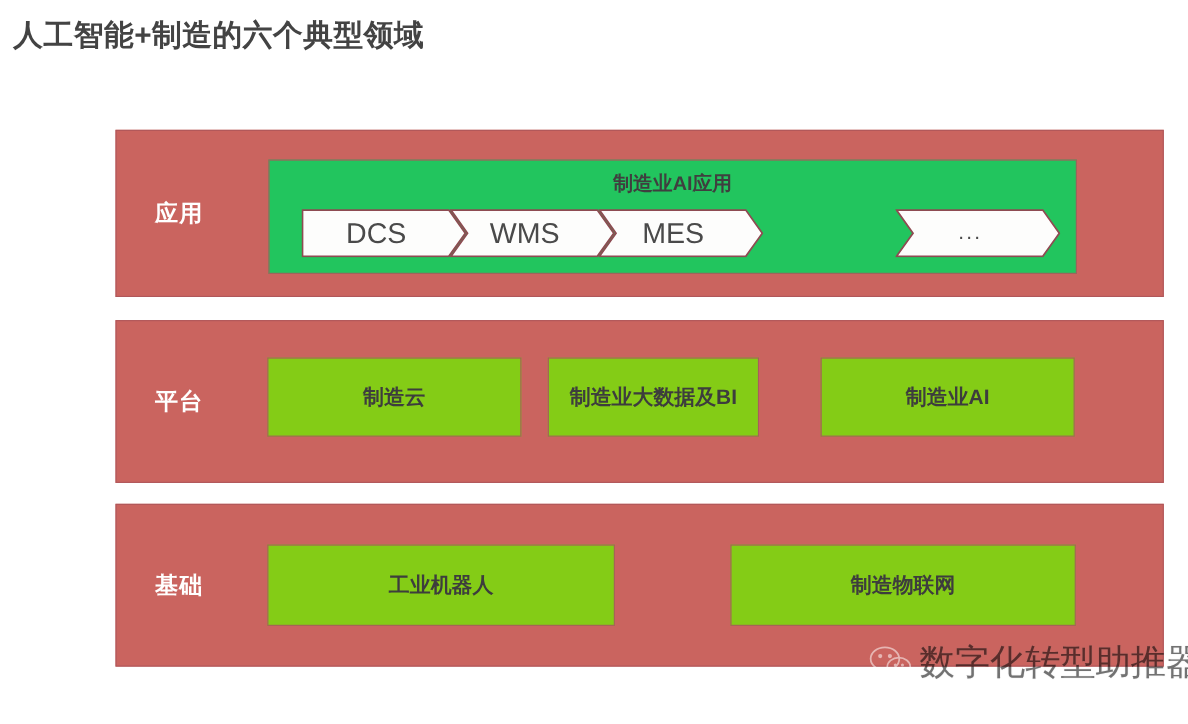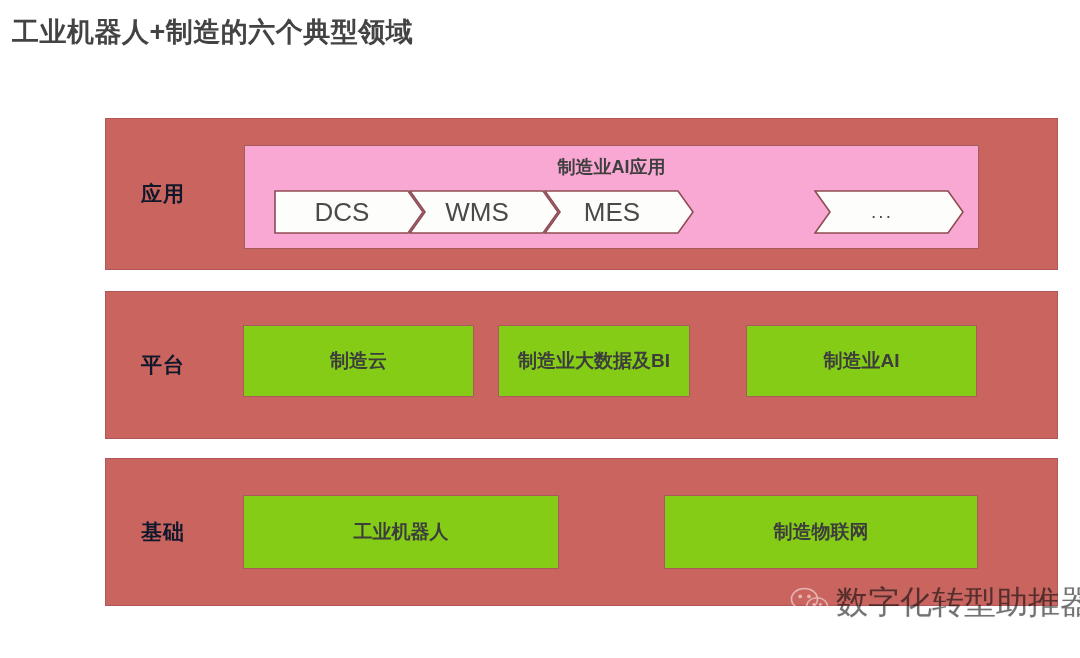--- a/index.html
+++ b/index.html
@@ -38,35 +38,35 @@
   }
   #band-application { top: 118px; height: 152px; }
   #band-platform    { top: 291px; height: 148px; }
   #band-foundation  { top: 458px; height: 148px; }
 
   .band-label {
     position: absolute;
     left: 35px;
     top: 50%;
     transform: translateY(-50%);
-    color: #0f172a;
+    color: #ffffff;
     font-size: 21px;
     font-weight: bold;
     letter-spacing: 1px;
     white-space: nowrap;
   }
 
   
   #app-panel {
     position: absolute;
     left: 138px;    
     top: 26px;      
     width: 735px;
     height: 104px;
-    background: #f9a8d4;
+    background: #22c55e;
     border: 1px solid #a85b5d;
     box-sizing: border-box;
   }
   #app-panel-title {
     position: absolute;
     left: 0;
     right: 0;
     top: 9px;
     text-align: center;
     font-size: 18px;
@@ -145,21 +145,21 @@
     font-size: 32px;
     color: #000000;
     text-shadow: 0 0 1px rgba(120,120,120,0.8);
     white-space: nowrap;
     font-family: "DejaVu Sans", "Liberation Sans", sans-serif;
   }
 </style>
 </head>
 <body>
 
-<div id="page-title">工业机器人+制造的六个典型领域</div>
+<div id="page-title">人工智能+制造的六个典型领域</div>
 
 <div class="band" id="band-application">
 
   <div class="band-label">应用</div>
 
   <div id="app-panel">
 
     <div id="app-panel-title">制造业AI应用</div>
 
     <div id="chevron-row">

